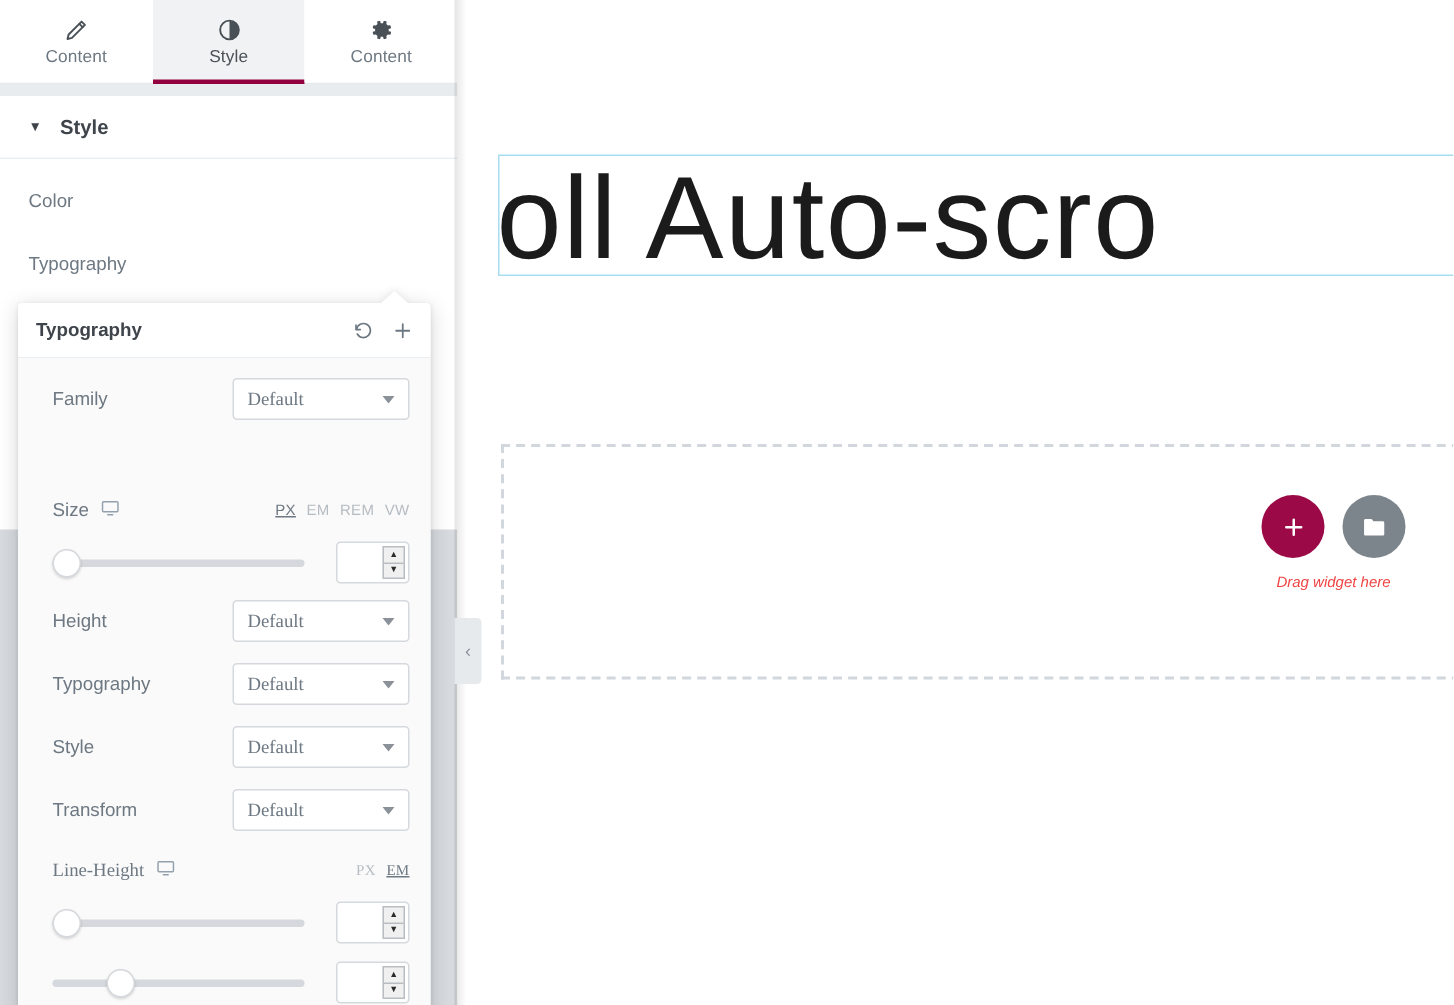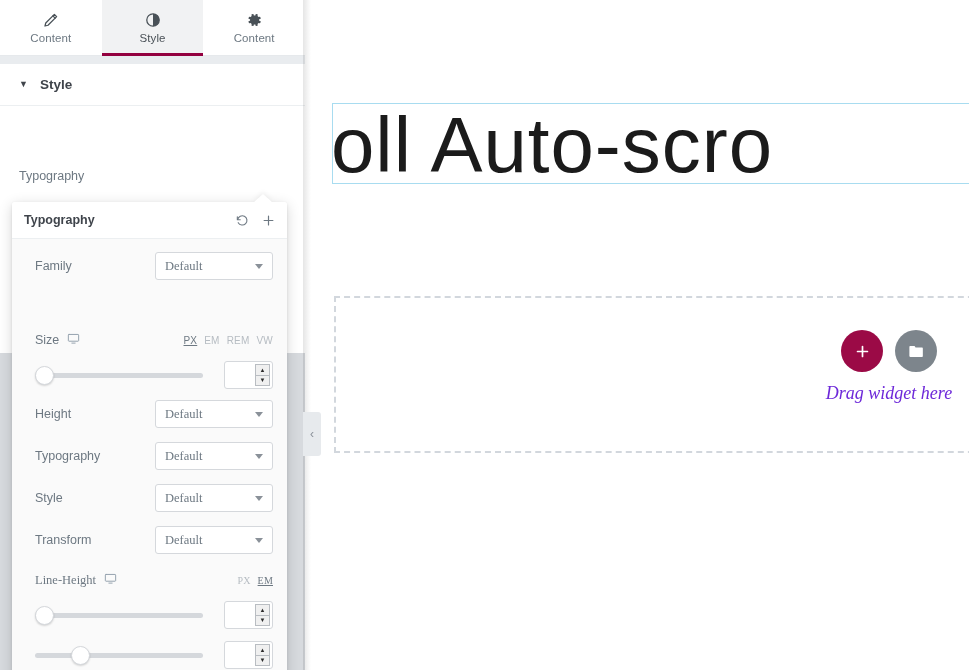--- a/index.html
+++ b/index.html
@@ -433,25 +433,24 @@
     width: 42px; height: 42px;
     border-radius: 50%;
     display: flex;
     align-items: center;
     justify-content: center;
     cursor: pointer;
   }
   #dz-add { background: #9b0a46; }
   #dz-folder { background: #7d858c; }
   #dz-label {
-    font-size: 18px;
+    font-size: 10px;
     font-style: italic;
-    color: #6d28d9;
+    color: #ef4444;
     white-space: nowrap;
-    font-family: Liberation Serif, serif;
   }
 
   
   #collapse-handle {
     position: absolute;
     left: 303px;
     top: 412px;
     width: 18px;
     height: 44px;
     background: #e7eaed;
@@ -505,20 +504,35 @@
       </div>
     </div>
 
     <div id="gap-band"></div>
 
     <div id="section-style">
       <span class="sec-arrow">▼</span>
       <span class="sec-title">Style</span>
     </div>
 
+    <div class="panel-row" style="top:113px;">
+      <span class="row-label">Color</span>
+      <div class="ctrl-group" style="top:120px;">
+        <div class="ctrl-btn">
+          <svg width="14" height="14" viewBox="0 0 24 24" fill="none" stroke="#4b5a6a" stroke-width="1.6">
+            <circle cx="12" cy="12" r="9"></circle>
+            <ellipse cx="12" cy="12" rx="4" ry="9"></ellipse>
+            <path d="M3 12h18M4.8 6.5h14.4M4.8 17.5h14.4"></path>
+          </svg>
+        </div>
+        <div class="ctrl-btn">
+          <span class="swatch-none"></span>
+        </div>
+      </div>
+    </div>
 
     <div class="panel-row" style="top:155px;">
       <span class="row-label">Typography</span>
       <div class="ctrl-group" style="top:162px;">
         <div class="ctrl-btn">
           <svg width="14" height="14" viewBox="0 0 24 24" fill="none" stroke="#4b5a6a" stroke-width="1.6">
             <circle cx="12" cy="12" r="9"></circle>
             <ellipse cx="12" cy="12" rx="4" ry="9"></ellipse>
             <path d="M3 12h18M4.8 6.5h14.4M4.8 17.5h14.4"></path>
           </svg>

